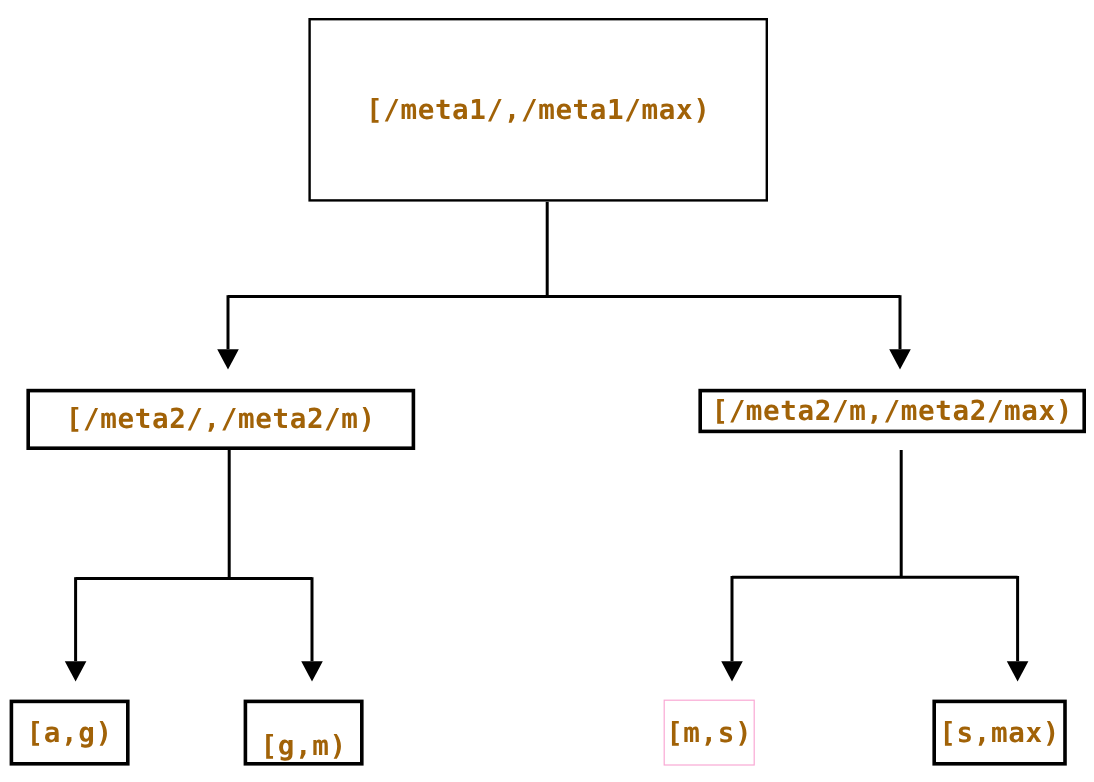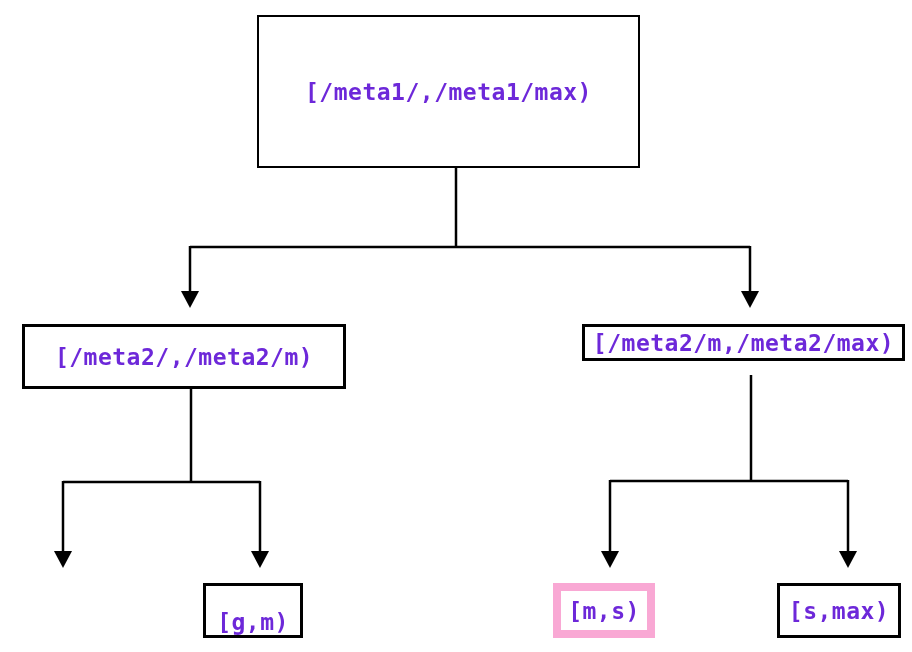--- a/index.html
+++ b/index.html
@@ -27,30 +27,30 @@
     box-sizing: border-box;
     background: #ffffff;
     display: flex;
     align-items: center;
     justify-content: center;
   }
   .node .label {
     font-weight: bold;
     font-size: 23px;
     letter-spacing: 0.5px;
-    color: #6d28d9;
+    color: #a16207;
     white-space: nowrap;
   }
   .node-root  { left: 257px; top: 15px;  width: 383px; height: 153px; border: 2px solid #000; }
-  .node-left  { left: 22px;  top: 324px; width: 324px; height: 65px;  border: 3px solid #000; }
+  .node-left  { left: 22px;  top: 324px; width: 324px; height: 51px;  border: 3px solid #000; }
   .node-right { left: 582px; top: 324px; width: 323px; height: 37px;  border: 3px solid #000; }
   .node-leaf-ag   { left: 8px;   top: 583px; width: 100px; height: 55px; border: 3px solid #000; }
   .node-leaf-gm   { left: 203px; top: 583px; width: 100px; height: 55px; border: 3px solid #000; align-items: flex-end; }
-  .node-leaf-ms   { left: 553px; top: 583px; width: 102px;  height: 55px; border: 8px solid #f9a8d4; }
-  .node-leaf-smax { left: 777px; top: 583px; width: 124px; height: 55px; border: 3px solid #000; }
+  .node-leaf-ms   { left: 553px; top: 583px; width: 76px;  height: 55px; border: 1px solid #f9a8d4; }
+  .node-leaf-smax { left: 777px; top: 583px; width: 112px; height: 55px; border: 3px solid #000; }
   .edge-line {
     stroke: #000000;
     stroke-width: 2.5;
     fill: none;
   }
   .edge-arrow {
     fill: #000000;
     stroke: none;
   }
 </style>
@@ -112,20 +112,23 @@
   </div>
 
   <div class="node node-left">
     <span class="label">[/meta2/,/meta2/m)</span>
   </div>
 
   <div class="node node-right">
     <span class="label">[/meta2/m,/meta2/max)</span>
   </div>
 
+  <div class="node node-leaf-ag">
+    <span class="label">[a,g)</span>
+  </div>
 
   <div class="node node-leaf-gm">
     <span class="label">[g,m)</span>
   </div>
 
   <div class="node node-leaf-ms">
     <span class="label">[m,s)</span>
   </div>
 
   <div class="node node-leaf-smax">

